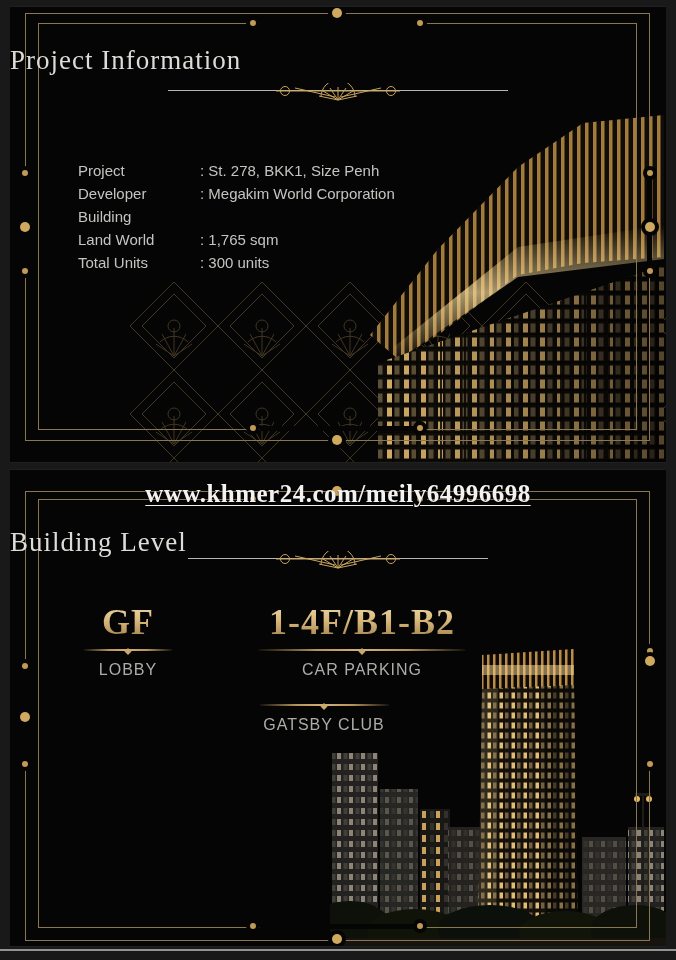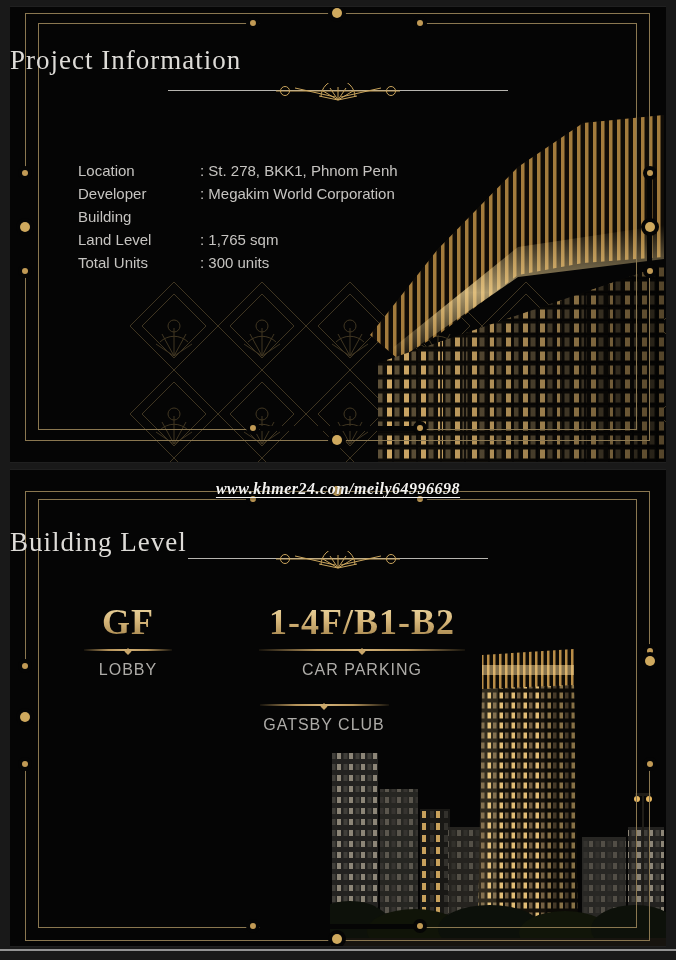--- a/index.html
+++ b/index.html
@@ -43,23 +43,23 @@
   
   .info-list{position:absolute;left:68px;top:152px;}
   .info-row{display:flex;height:23px;line-height:23px;font-size:15px;color:#c6c4c1;}
   .info-label{width:122px;}
   .info-value{white-space:nowrap;}
 
   
   .watermark{
     position:absolute;left:0;top:10px;width:100%;text-align:center;
     font-family:"Liberation Serif","DejaVu Serif",serif;font-weight:bold;
-    font-size:16px;color:#f3f2f0;text-decoration:underline;
+    font-size:25px;color:#f3f2f0;text-decoration:underline;
     text-decoration-thickness:1px;text-underline-offset:3px;
-    letter-spacing:0.5px;text-shadow:0 1px 2px rgba(0,0,0,.8);z-index:30;font-style:italic;
+    letter-spacing:0.5px;text-shadow:0 1px 2px rgba(0,0,0,.8);z-index:30;
   }
 
   
   .level{position:absolute;text-align:center;}
   .level-floor{
     font-family:Liberation Serif, serif;
     font-size:36px;line-height:42px;letter-spacing:1px;font-weight:bold;
     background:linear-gradient(180deg,#f0dfae 0%,#d9b97c 45%,#96763f 100%);
     -webkit-background-clip:text;background-clip:text;
     color:transparent;
@@ -167,32 +167,32 @@
           <path d="M95,8 L33,8 M95,8 L157,8"></path>
           <path d="M92,14 L52,5 M98,14 L138,5"></path>
           <circle cx="42" cy="8" r="4.5"></circle>
           <circle cx="148" cy="8" r="4.5"></circle>
         </g>
       </svg>
     </div>
 
     <div class="info-list">
       <div class="info-row">
-        <span class="info-label">Location</span>
-        <span class="info-value">: St. 278, BKK1, Phnom Penh</span>
+        <span class="info-label">Project</span>
+        <span class="info-value">: St. 278, BKK1, Size Penh</span>
       </div>
       <div class="info-row">
         <span class="info-label">Developer</span>
         <span class="info-value">: Megakim World Corporation</span>
       </div>
       <div class="info-row">
         <span class="info-label">Building</span>
       </div>
       <div class="info-row">
-        <span class="info-label">Land Level</span>
+        <span class="info-label">Land World</span>
         <span class="info-value">: 1,765 sqm</span>
       </div>
       <div class="info-row">
         <span class="info-label">Total Units</span>
         <span class="info-value">: 300 units</span>
       </div>
     </div>
   </div>
 
   <div class="panel" id="panel-bottom">

